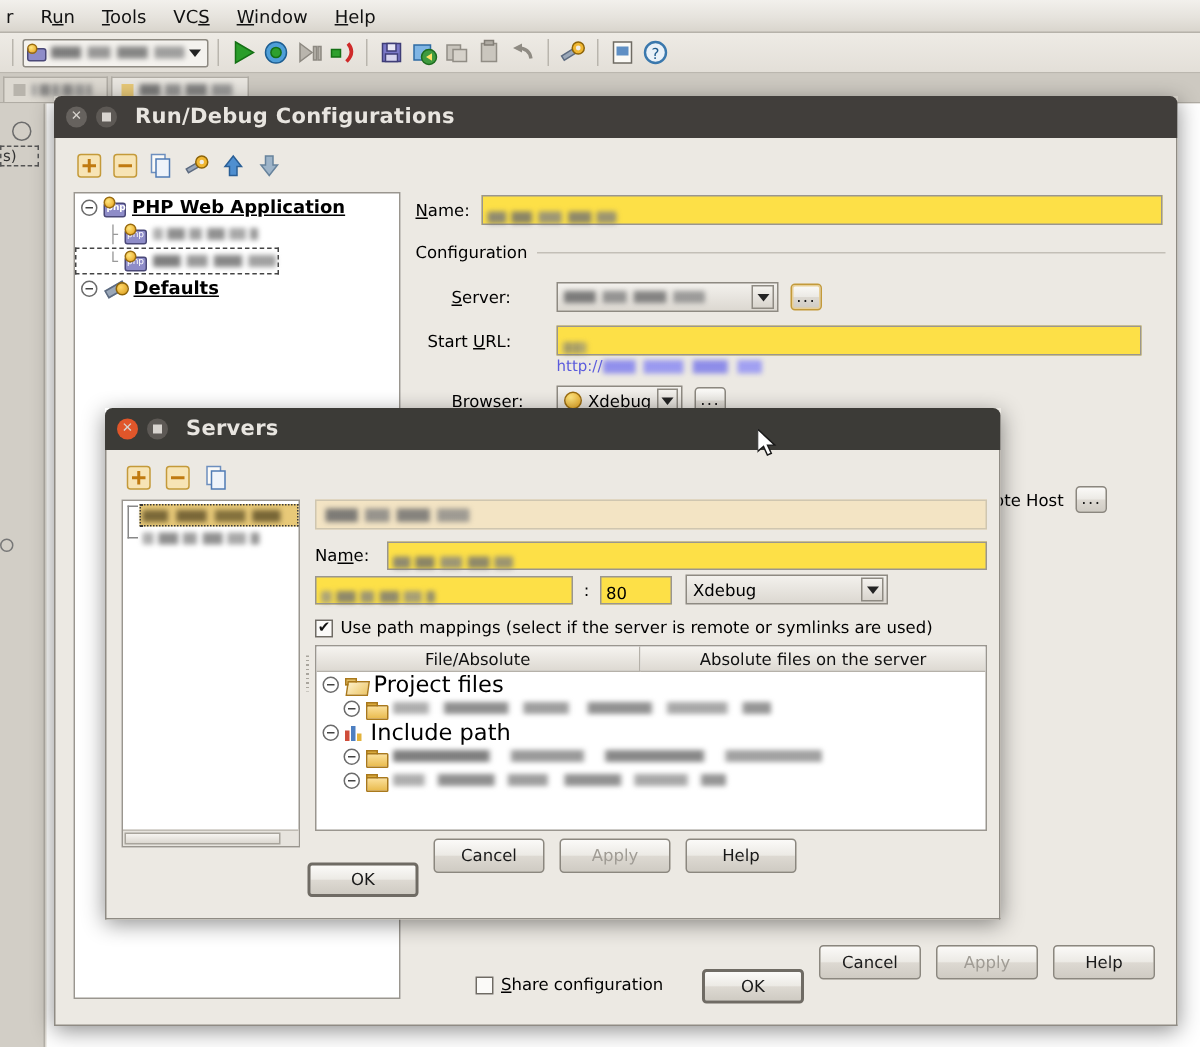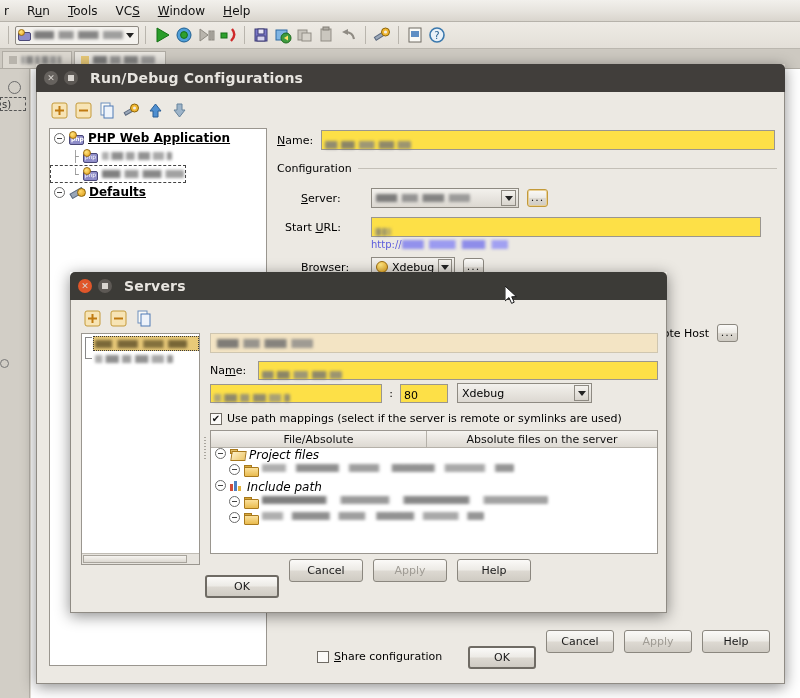--- a/index.html
+++ b/index.html
@@ -297,21 +297,21 @@
     border: 1px solid #9a968f; background: #fff; height: 124px; position: relative;
     overflow: hidden;
   }
   .mt-head { display: flex; height: 17px; }
   .mt-th {
     background: linear-gradient(to bottom,#f6f4f0,#ddd9d2);
     border-right: 1px solid #b5b1a9; border-bottom: 1px solid #b5b1a9;
     display: flex; align-items: center; justify-content: center;
     font-size: 11px; color: #111;
   }
-  .mt-row { display: flex; align-items: flex-start; height: 16px; font-size: 12px; padding-left: 4px; font-style: italic; }
+  .mt-row { display: flex; align-items: center; height: 16px; font-size: 15px; padding-left: 4px; }
   .folder-closed {
     width: 14px; height: 11px; flex: none; position: relative;
   }
   .folder-closed::before {
     content: ""; position: absolute; left: 0; top: 1px; width: 6px; height: 2px;
     background: #d8a93c; border: 1px solid #a9791c; border-bottom: none;
   }
   .folder-closed::after {
     content: ""; position: absolute; left: 0; top: 3px; width: 13px; height: 8px;
     background: linear-gradient(to bottom,#fbe09a,#e9bb4e);

